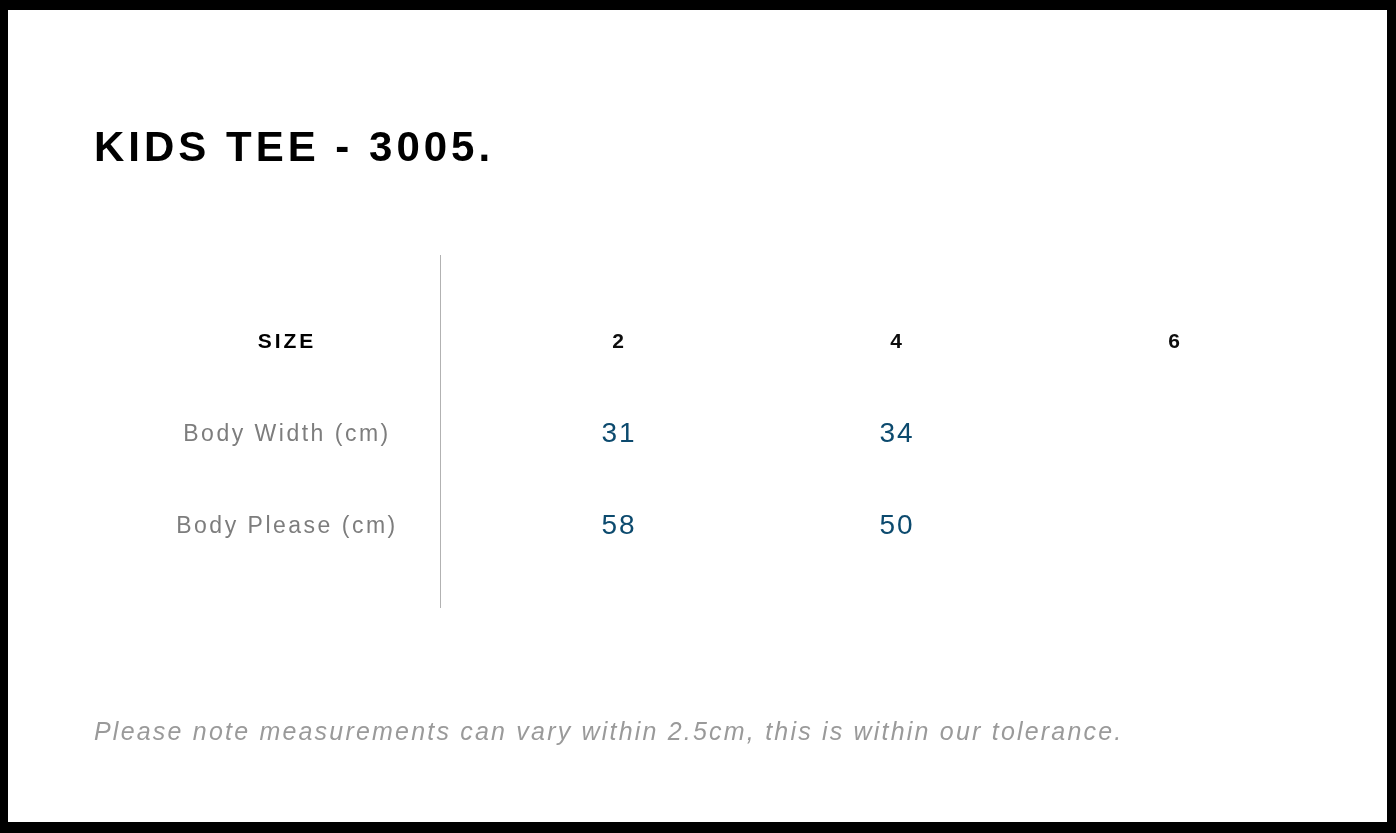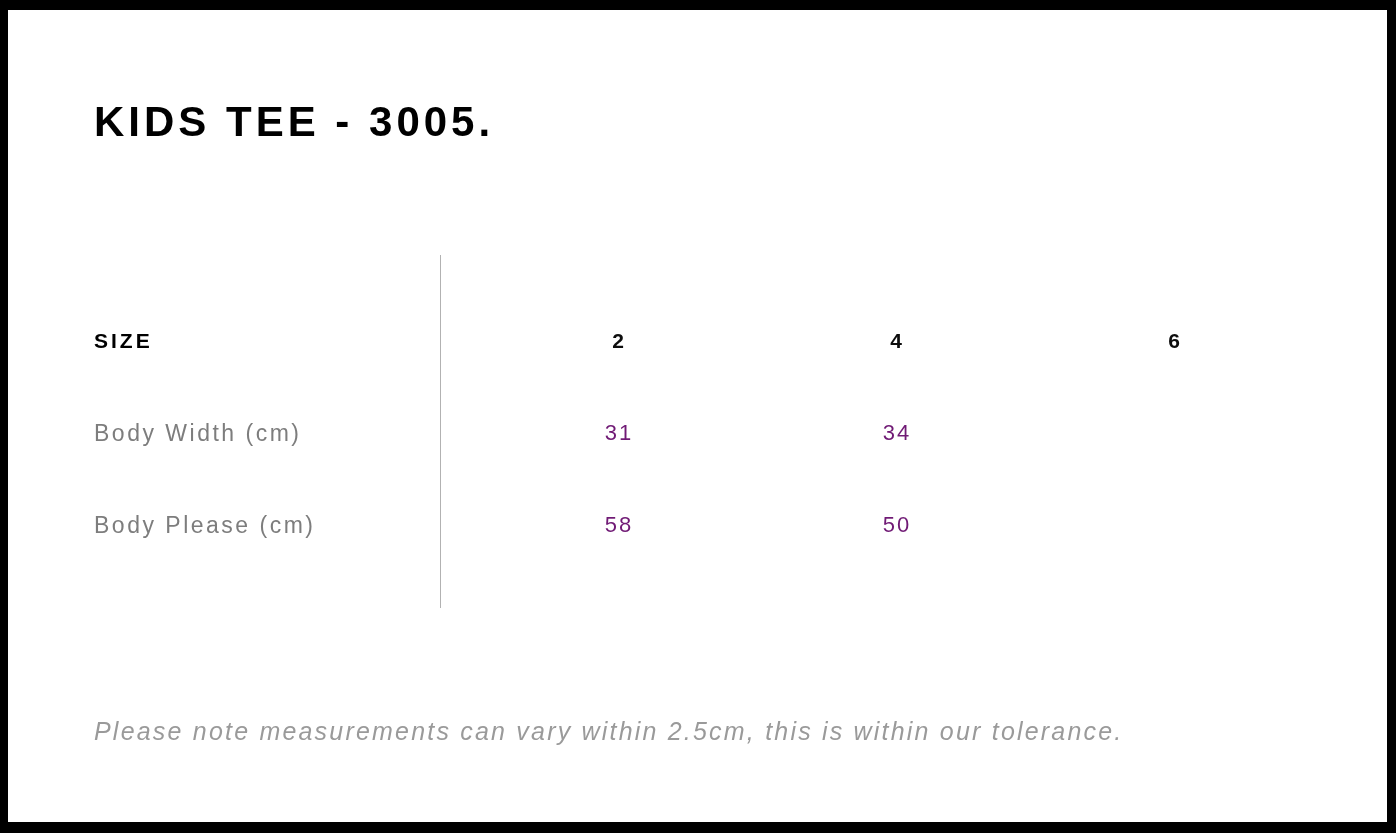--- a/index.html
+++ b/index.html
@@ -18,21 +18,21 @@
     border-top-width: 10px;
     border-right-width: 9px;
     border-bottom-width: 11px;
     border-left-width: 8px;
     overflow: hidden;
     font-family: "Liberation Sans", sans-serif;
   }
   .title {
     position: absolute;
     left: 86px;
-    top: 88px;
+    top: 113px;
     margin: 0;
     font-size: 42px;
     line-height: 1.15;
     font-weight: 700;
     letter-spacing: 4px;
     color: #000000;
     white-space: nowrap;
   }
   .divider {
     position: absolute;
@@ -51,21 +51,21 @@
   .row {
     display: grid;
     grid-template-columns: 386px 278px 278px 278px;
     height: 92px;
     align-items: center;
   }
   .cell {
     white-space: nowrap;
   }
   .label-cell {
-    text-align: left;
+    text-align: center;
   }
   .num-cell {
     text-align: center;
   }
   .header-label {
     font-size: 21px;
     font-weight: 700;
     letter-spacing: 3px;
     color: #000000;
   }
@@ -75,24 +75,24 @@
     letter-spacing: 2px;
     color: #0d0d0d;
   }
   .row-label {
     font-size: 23px;
     font-weight: 400;
     letter-spacing: 2.5px;
     color: #7d7d7d;
   }
   .value {
-    font-size: 22px;
+    font-size: 28px;
     font-weight: 400;
     letter-spacing: 2px;
-    color: #701a75;
+    color: #0c4a6e;
   }
   .footer-note {
     position: absolute;
     left: 86px;
     top: 706px;
     margin: 0;
     font-size: 25px;
     line-height: 30px;
     font-style: italic;
     letter-spacing: 2.2px;

